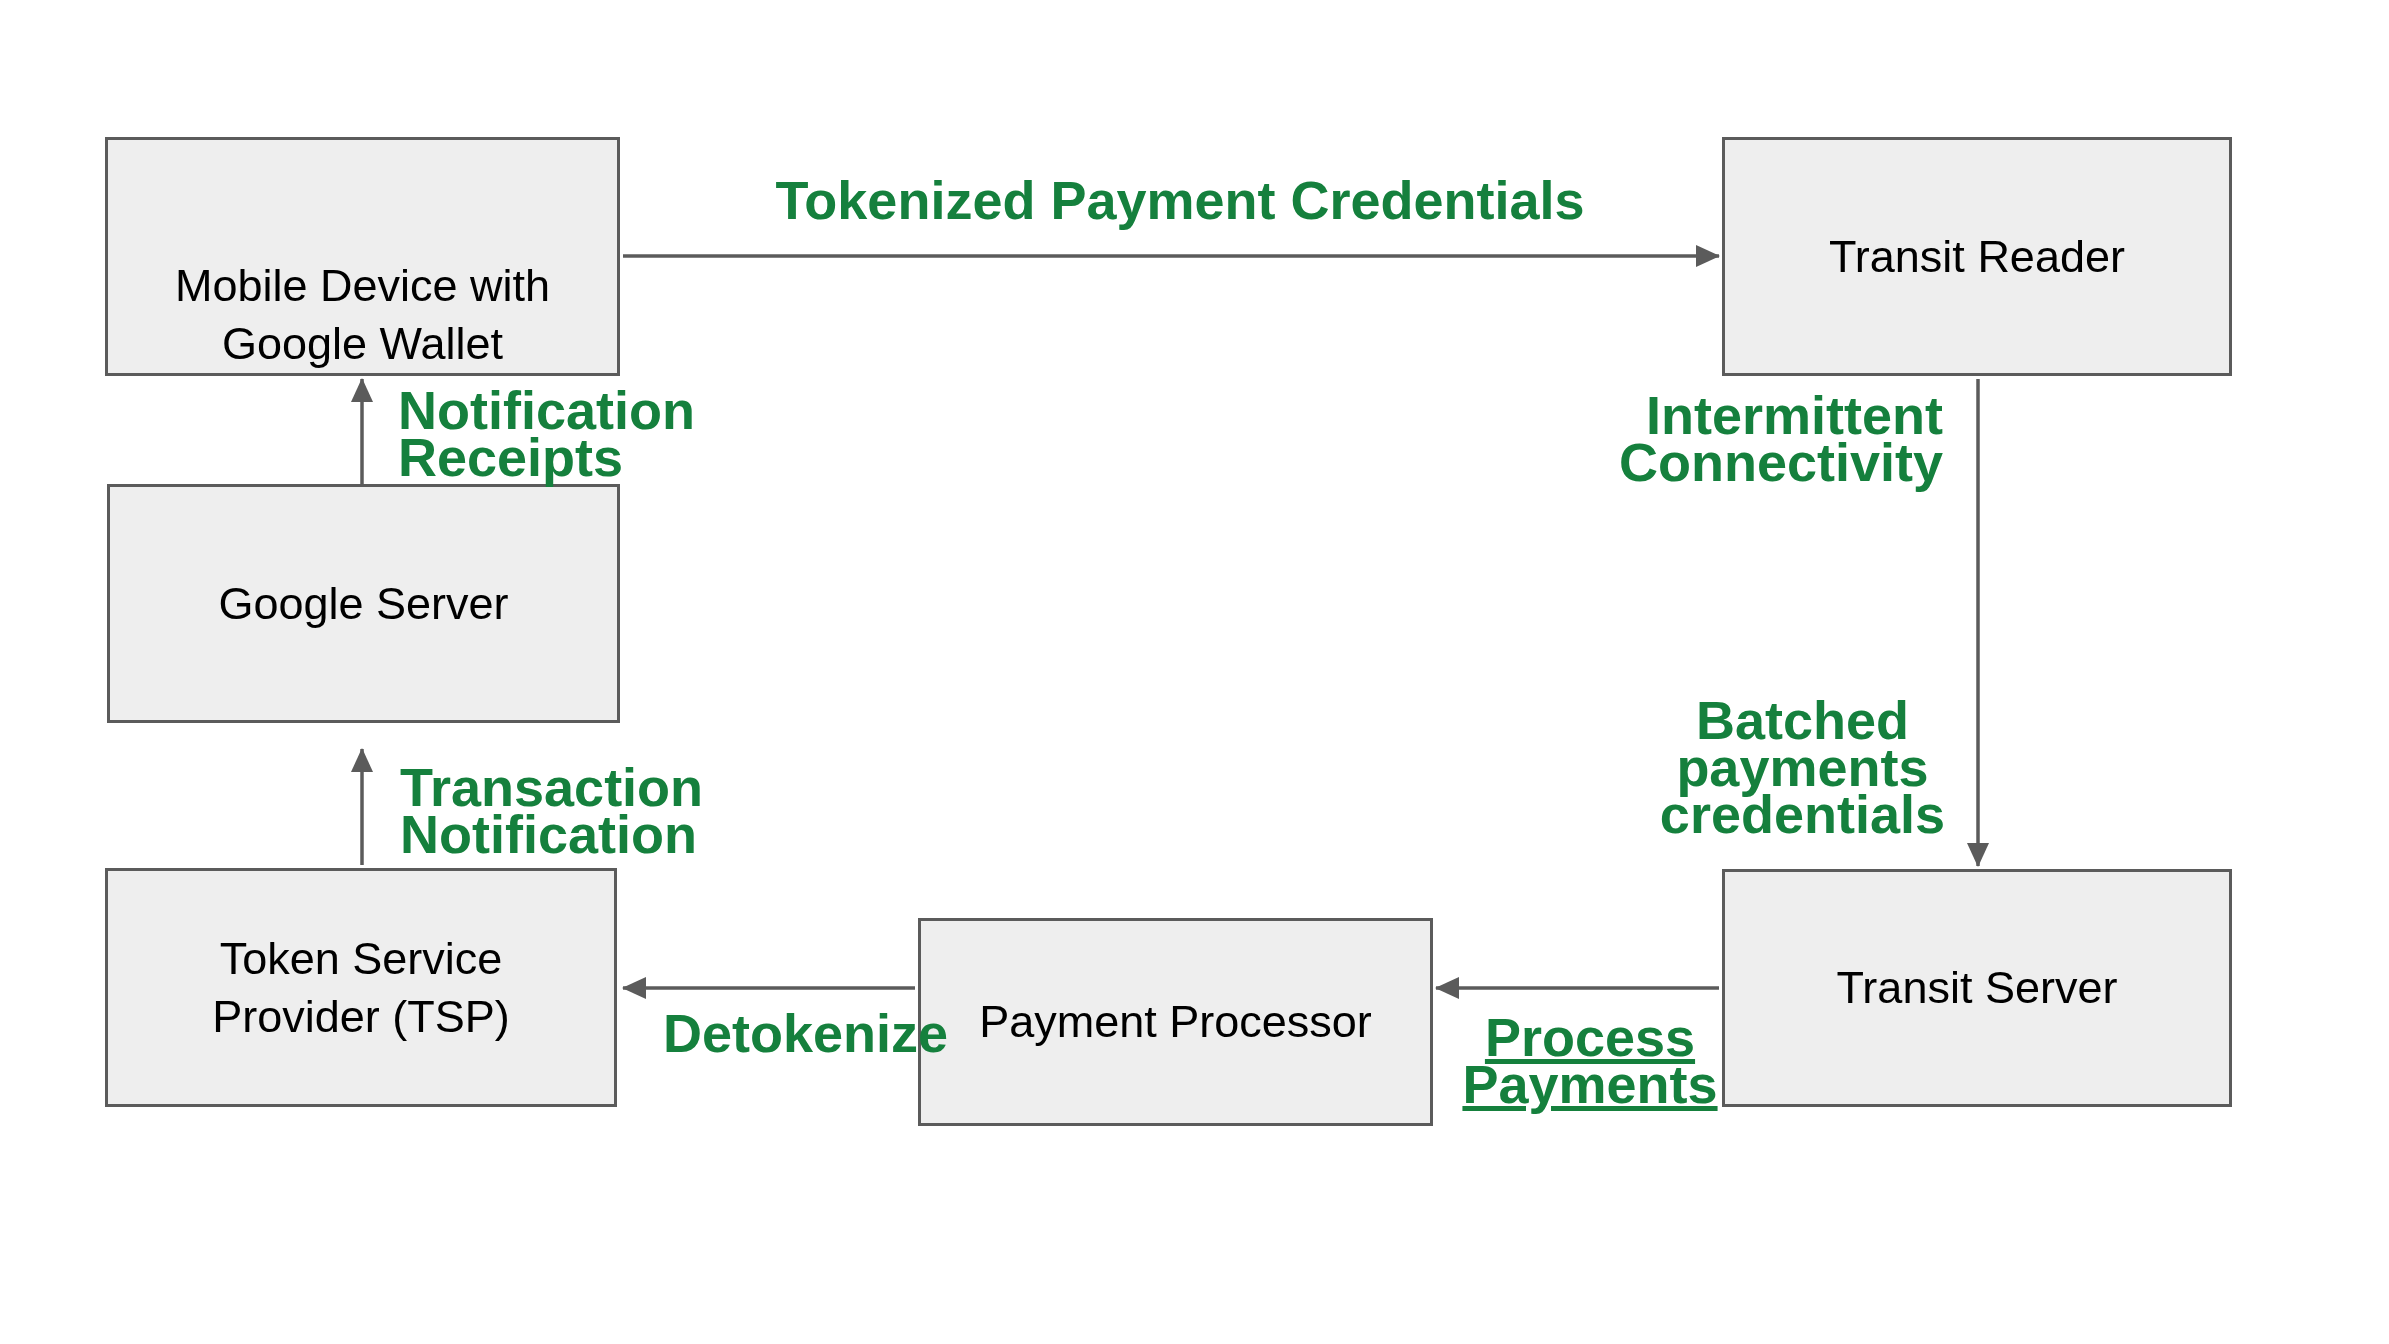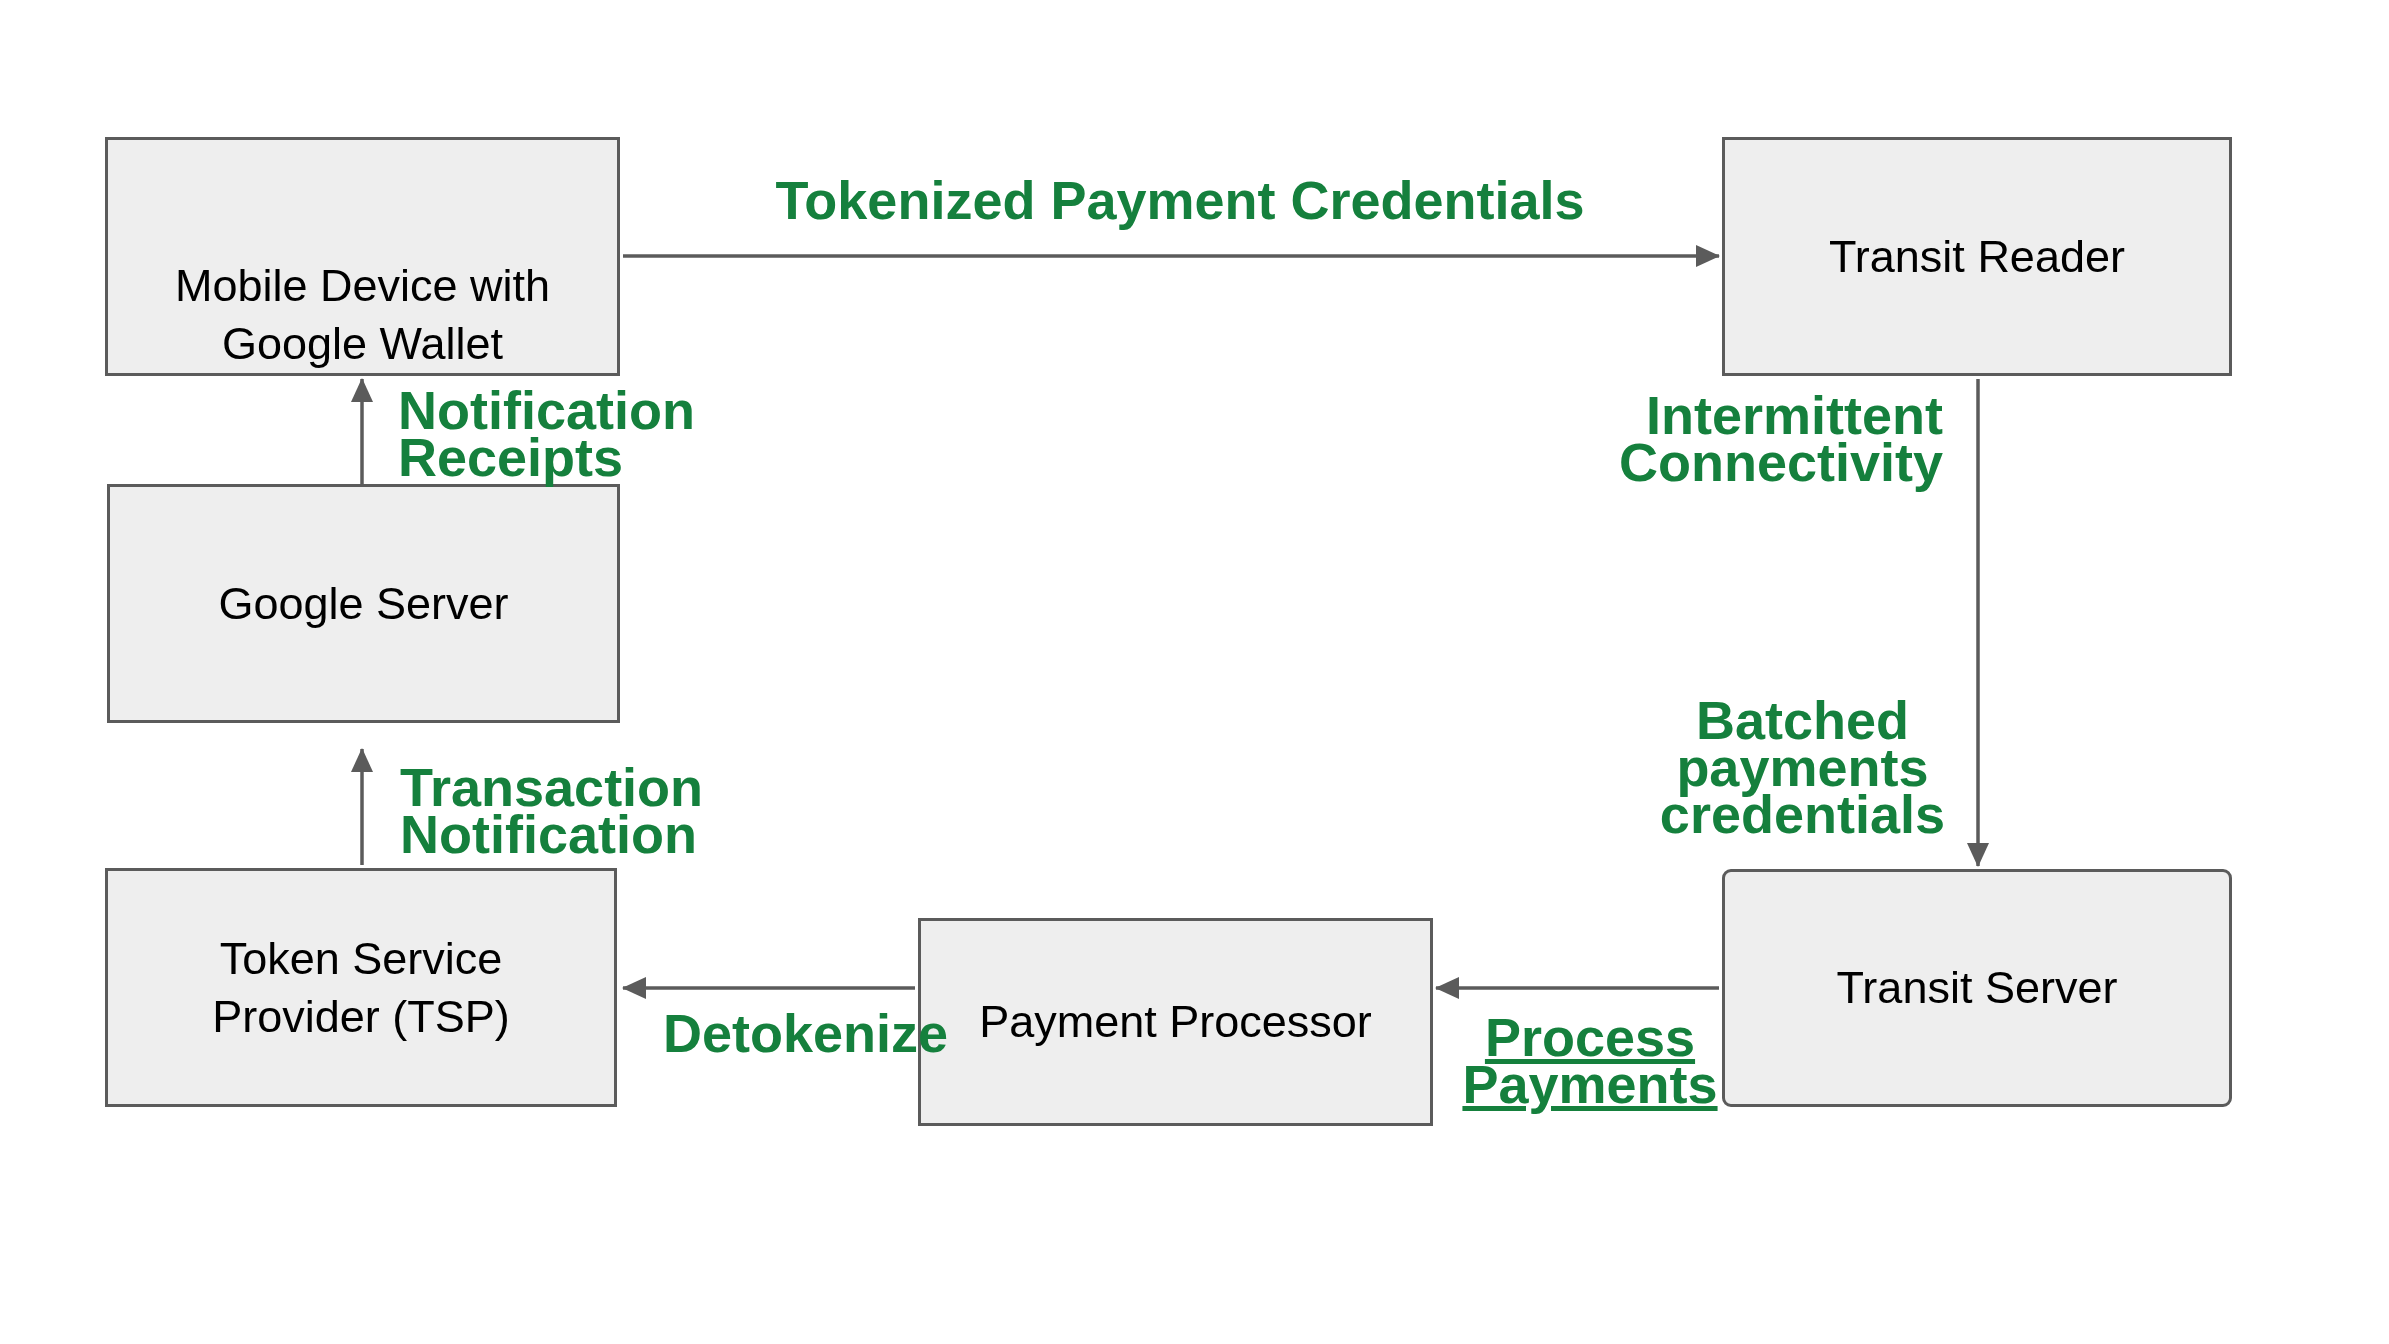--- a/index.html
+++ b/index.html
@@ -34,21 +34,21 @@
     color: #000000;
     font-size: 45px;
     line-height: 58px;
     white-space: pre-line;
   }
   #n-mobile   { left: 105px;  top: 137px; width: 515px; height: 239px; align-items: flex-end; }
   #n-reader   { left: 1722px; top: 137px; width: 510px; height: 239px; }
   #n-gserver  { left: 107px;  top: 484px; width: 513px; height: 239px; }
   #n-tsp      { left: 105px;  top: 868px; width: 512px; height: 239px; }
   #n-pproc    { left: 918px;  top: 918px; width: 515px; height: 208px; }
-  #n-tserver  { left: 1722px; top: 869px; width: 510px; height: 238px; border-radius: 9px; }
+  #n-tserver  { left: 1722px; top: 869px; width: 510px; height: 238px; }
 
   .elabel {
     position: absolute;
     color: #15803d;
     font-weight: 700;
     font-size: 54px;
     line-height: 47px;
     white-space: pre-line;
   }
   #l-tokenized    { left: 1180px; top: 177px;  transform: translateX(-50%); white-space: nowrap; }

